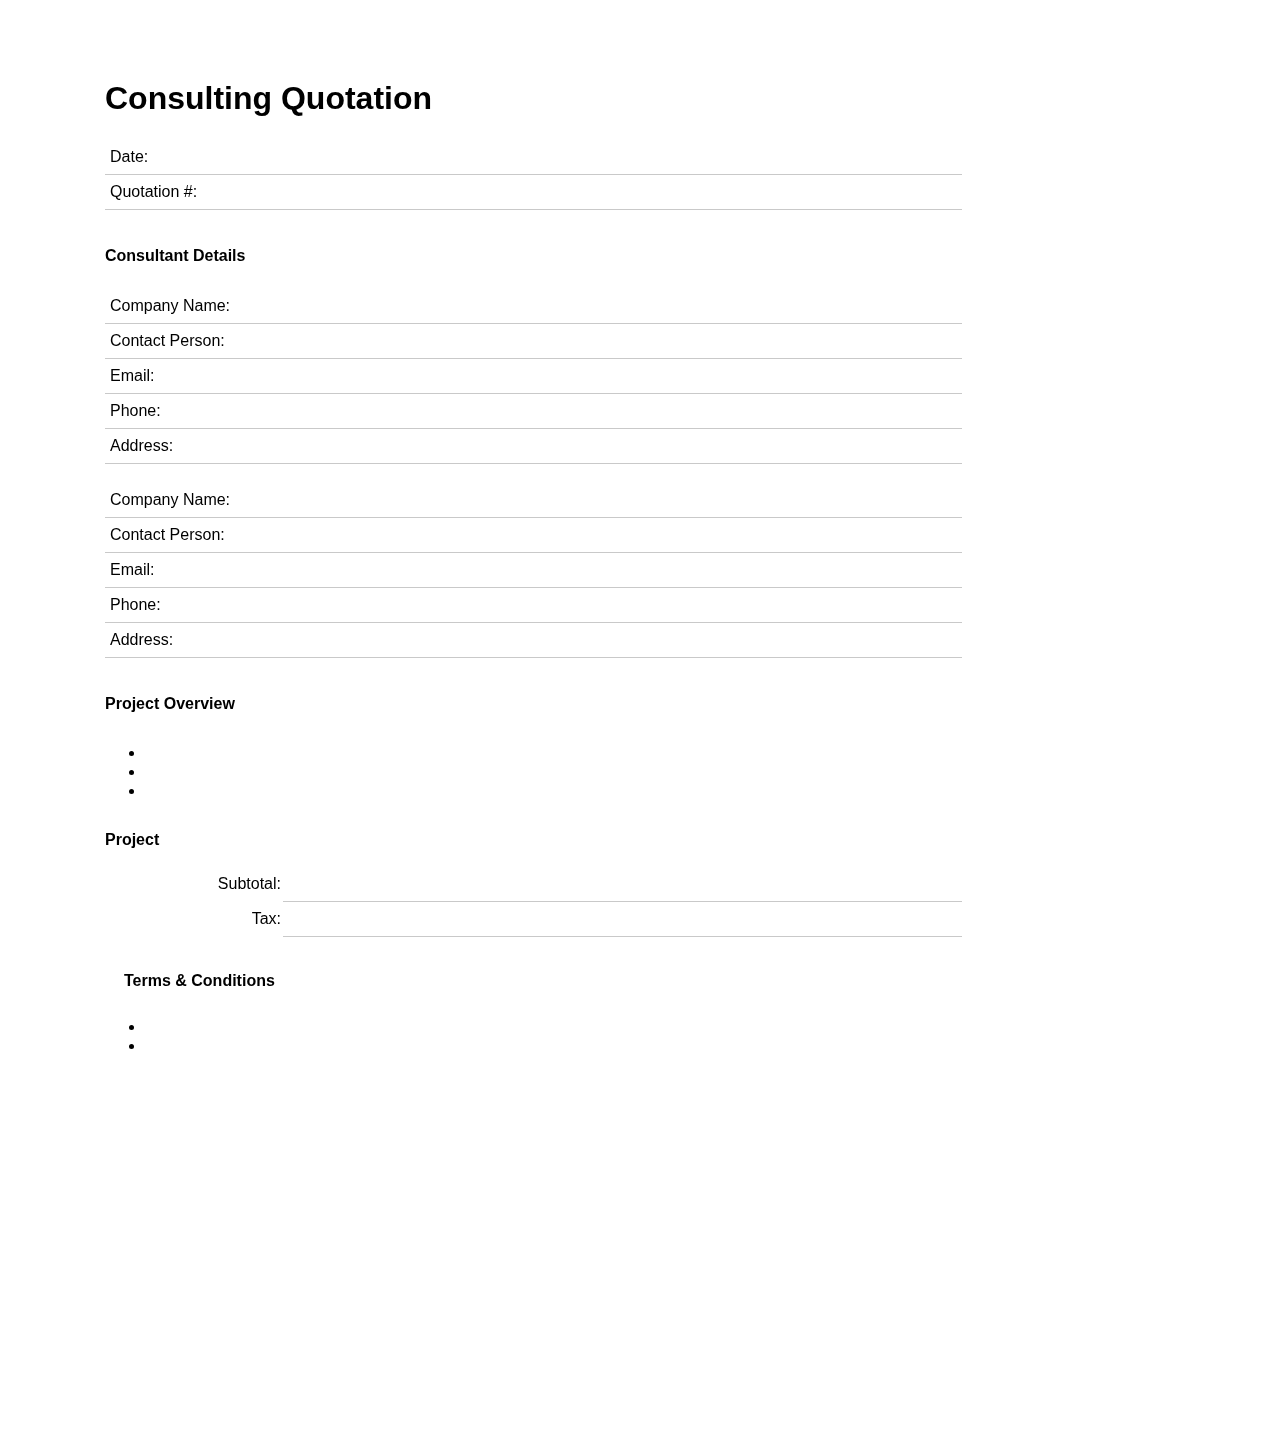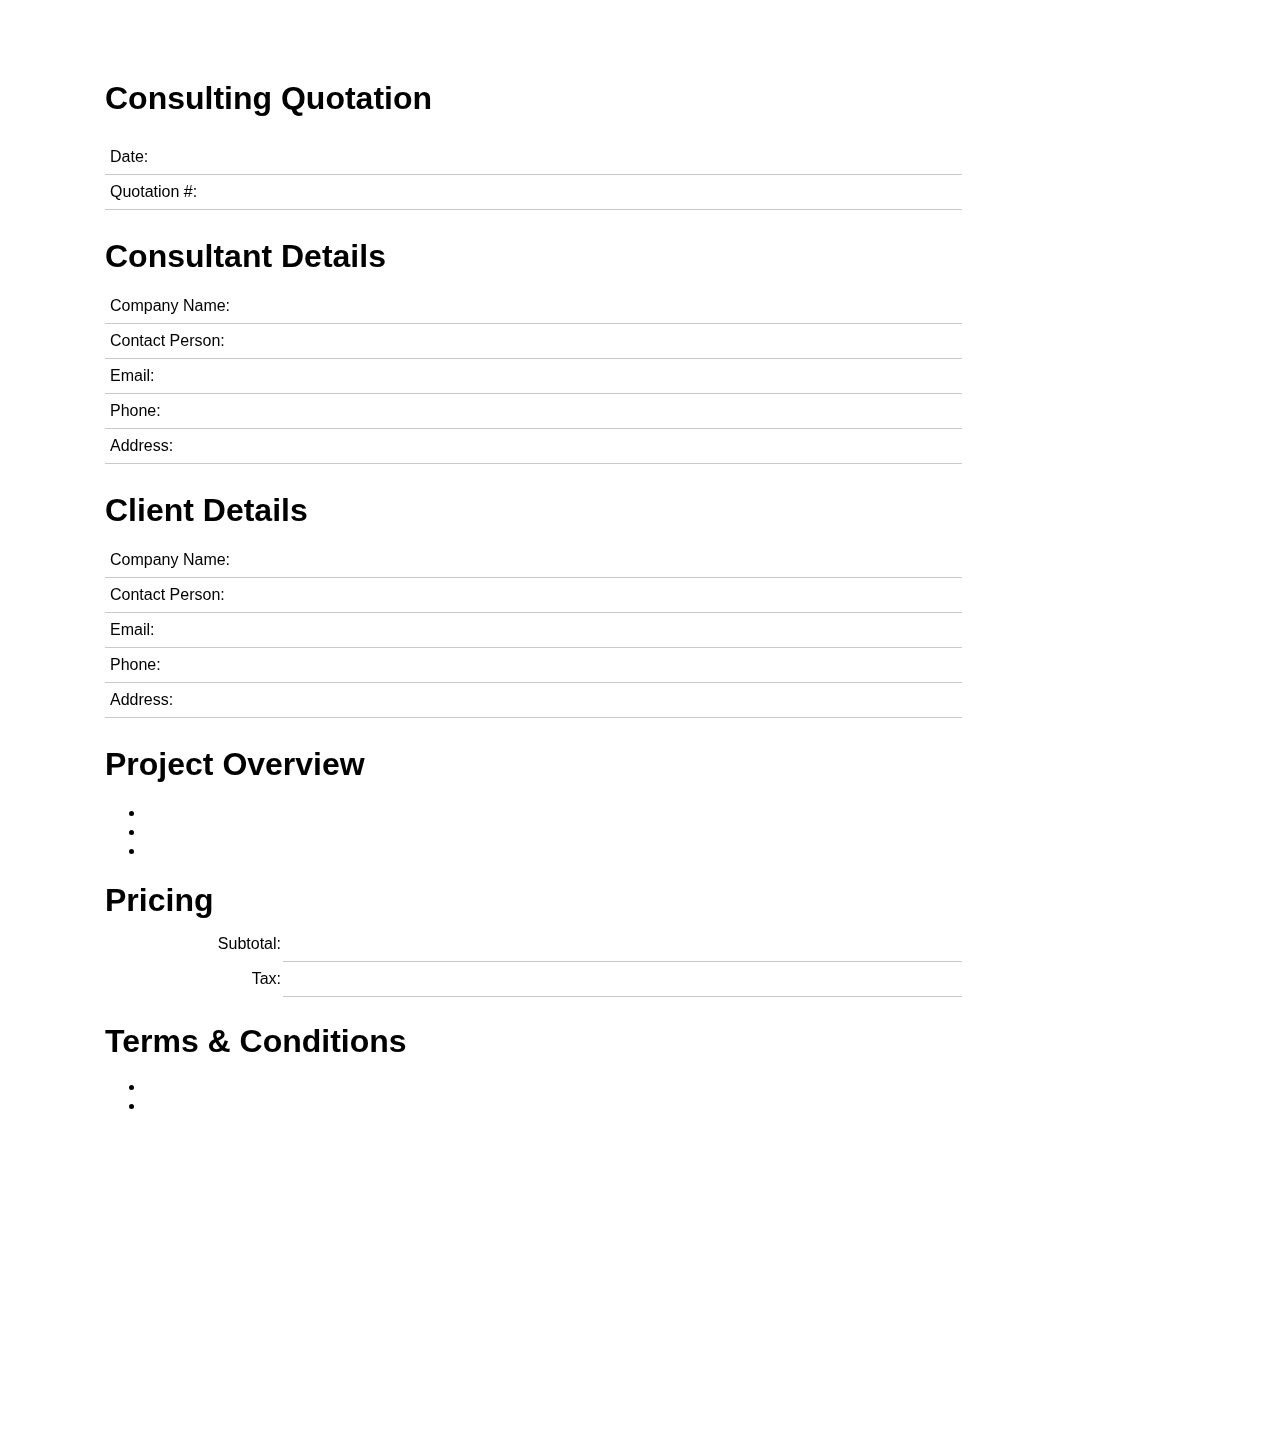--- a/index.html
+++ b/index.html
@@ -13,27 +13,27 @@
     font-size: 16px;
     color: #000000;
   }
   h1.doc-title {
     font-size: 32px;
     line-height: 37px;
     margin: 0 0 23px 0;
     font-weight: bold;
   }
   h2.section-heading {
-    font-size: 32px;
+    font-size: 16px;
     line-height: 28px;
     margin: 32px 0 0 0;
     font-weight: bold;
   }
   h2.pricing-heading { margin-top: 26px; }
-  h2.terms-heading { margin-top: 30px; }
+  h2.terms-heading { margin-top: 30px; margin-left: 19px; }
 
   table { border-collapse: collapse; width: 100%; }
 
   
   table.fields { margin: 0; }
   table.fields.after-heading { margin-top: 19px; }
   table.fields td {
     padding: 8px 8px 8px 5px;
     line-height: 18px;
     border-bottom: 1px solid #c9c9c9;
@@ -116,21 +116,20 @@
     </tr>
     <tr>
       <td><span>Phone:</span> <span></span></td>
     </tr>
     <tr>
       <td><span>Address:</span> <span></span></td>
     </tr>
   </tbody>
     </table>
 
-  <h2 class="section-heading">Client Details</h2>
 
   <table class="fields after-heading">
     <tbody>
         <tr>
       <td><span>Company Name:</span> <span></span></td>
     </tr>
     <tr>
       <td><span>Contact Person:</span> <span></span></td>
     </tr>
     <tr>
@@ -147,21 +146,21 @@
 
   <h2 class="section-heading">Project Overview</h2>
 
 
   <ul class="blank-list">
     <li></li>
     <li></li>
     <li></li>
   </ul>
 
-  <h2 class="section-heading pricing-heading">Pricing</h2>
+  <h2 class="section-heading pricing-heading">Project</h2>
 
 
   <table class="totals">
     <tbody>
         <tr>
       <td class="t-label">Subtotal:</td>
       <td class="t-value"></td>
     </tr>
     <tr>
       <td class="t-label">Tax:</td>

